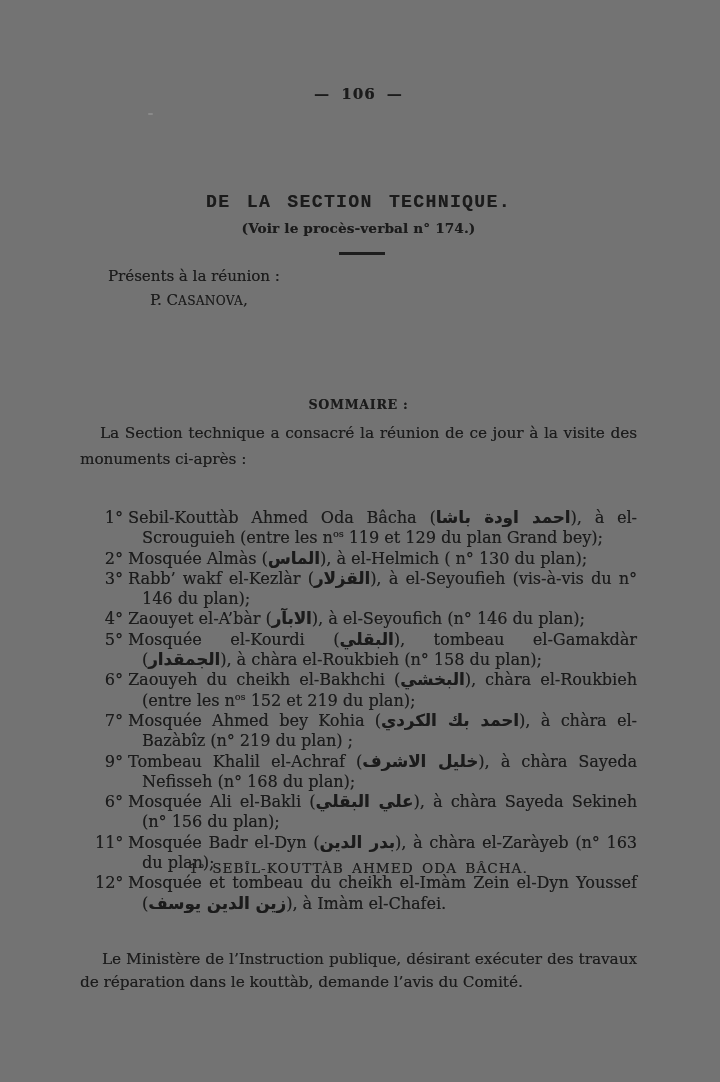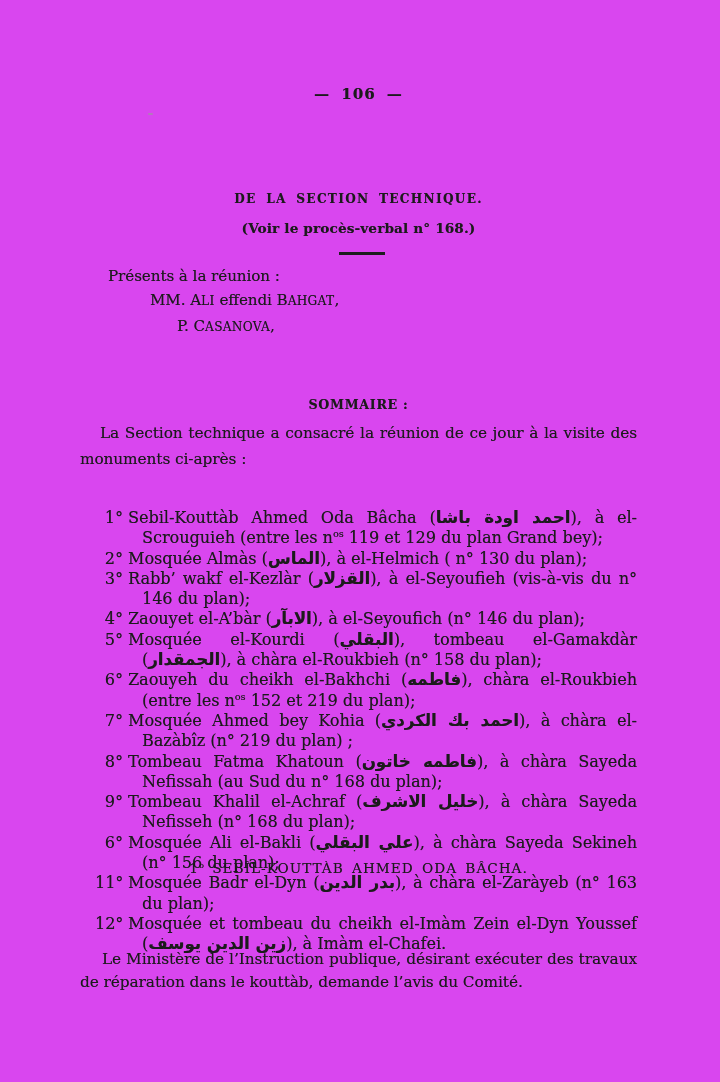--- a/index.html
+++ b/index.html
@@ -1,31 +1,31 @@
 <!DOCTYPE html>
 <html lang="fr"><head>
 <meta charset="utf-8">
 <style>
   html,body{margin:0;padding:0;background:#e9e9e9;}
   .page{
     position:relative;
     width:720px;height:1082px;
     margin:0 auto;
-    background:#d946ef;
+    background:#737373;
     overflow:hidden;
     font-family:"DejaVu Serif","Liberation Serif",serif;
     color:#1b1b1b;
     text-shadow:0.25px 0 0 rgba(20,20,20,0.55);
   }
   .col{position:absolute;left:80px;width:557px;}
   .centered{text-align:center;}
 
   .folio{top:85px;font-size:15px;font-weight:bold;letter-spacing:1px;word-spacing:5px;}
   .title{top:147px;font-size:17.5px;font-weight:bold;letter-spacing:3.5px;word-spacing:9px;}
-  .subtitle{top:192px;font-size:12px;font-weight:bold;letter-spacing:1.4px;word-spacing:4px;}
+  .subtitle{top:192px;font-size:18px;font-weight:bold;letter-spacing:1.4px;word-spacing:4px;font-family:Liberation Mono, monospace;}
   .reference{top:220px;font-size:13.5px;font-weight:bold;letter-spacing:0.2px;}
   .rule{position:absolute;top:252px;left:339px;width:46px;height:3px;background:#1d1d1d;}
 
   .attendance{top:264px;font-size:15px;line-height:24.3px;}
   .att-intro{padding-left:28px;}
   .attendee{padding-left:97px;}
   .attendee:first-child{padding-left:70px;}
   .excused{padding-left:26px;}
 
   .sommaire-h{top:397px;font-size:12.5px;font-weight:bold;letter-spacing:0.8px;}
@@ -49,45 +49,43 @@
 
 <div class="page">
 
   <div class="artifact"></div>
 
   <div class="col centered folio">— 106 —</div>
 
 
   <div class="col centered subtitle">DE LA SECTION TECHNIQUE.</div>
 
-  <div class="col centered reference">(Voir le procès-verbal n° 168.)</div>
+  <div class="col centered reference">(Voir le procès-verbal n° 174.)</div>
 
   <div class="rule"></div>
 
   <div class="col attendance">
     <div class="att-intro">Présents à la réunion :</div>
     <div>
-        <div class="attendee">MM. A<span class="sc">LI</span> effendi B<span class="sc">AHGAT</span>,</div>
         <div class="attendee">P. C<span class="sc">ASANOVA</span>,</div>
       </div>
   </div>
 
   <div class="col centered sommaire-h">SOMMAIRE :</div>
 
   <div class="col intro-para">La Section technique a consacré la réunion de ce jour à la visite des monuments ci-après :</div>
 
   <div class="col slist">
       <div class="si"><span class="num">1°</span><span class="itxt">Sebil-Kouttàb Ahmed Oda Bâcha (<span class="ar">احمد اودة باشا</span>), à el-Scrouguieh (entre les n<sup>os</sup> 119 et 129 du plan Grand bey);</span></div>
       <div class="si"><span class="num">2°</span><span class="itxt">Mosquée Almàs (<span class="ar">الماس</span>), à el-Helmich ( n° 130 du plan);</span></div>
       <div class="si"><span class="num">3°</span><span class="itxt">Rabb’ wakf el-Kezlàr (<span class="ar">القزلار</span>), à el-Seyoufieh (vis-à-vis du n° 146 du plan);</span></div>
       <div class="si"><span class="num">4°</span><span class="itxt">Zaouyet el-A’bàr (<span class="ar">الابآر</span>), à el-Seyoufich (n° 146 du plan);</span></div>
       <div class="si"><span class="num">5°</span><span class="itxt">Mosquée el-Kourdi (<span class="ar">البقلي</span>), tombeau el-Gamakdàr (<span class="ar">الجمقدار</span>), à chàra el-Roukbieh (n° 158 du plan);</span></div>
-      <div class="si"><span class="num">6°</span><span class="itxt">Zaouyeh du cheikh el-Bakhchi (<span class="ar">فاطمه</span>), chàra el-Roukbieh (entre les n<sup>os</sup> 152 et 219 du plan);</span></div>
+      <div class="si"><span class="num">6°</span><span class="itxt">Zaouyeh du cheikh el-Bakhchi (<span class="ar">البخشي</span>), chàra el-Roukbieh (entre les n<sup>os</sup> 152 et 219 du plan);</span></div>
       <div class="si"><span class="num">7°</span><span class="itxt">Mosquée Ahmed bey Kohia (<span class="ar">احمد بك الكردي</span>), à chàra el-Bazàbîz (n° 219 du plan) ;</span></div>
-      <div class="si"><span class="num">8°</span><span class="itxt">Tombeau Fatma Khatoun (<span class="ar">فاطمه خاتون</span>), à chàra Sayeda Nefissah (au Sud du n° 168 du plan);</span></div>
       <div class="si"><span class="num">9°</span><span class="itxt">Tombeau Khalil el-Achraf (<span class="ar">خليل الاشرف</span>), à chàra Sayeda Nefisseh (n° 168 du plan);</span></div>
       <div class="si"><span class="num">6°</span><span class="itxt">Mosquée Ali el-Bakli (<span class="ar">علي البقلي</span>), à chàra Sayeda Sekineh (n° 156 du plan);</span></div>
       <div class="si"><span class="num">11°</span><span class="itxt">Mosquée Badr el-Dyn (<span class="ar">بدر الدين</span>), à chàra el-Zaràyeb (n° 163 du plan);</span></div>
       <div class="si"><span class="num">12°</span><span class="itxt">Mosquée et tombeau du cheikh el-Imàm Zein el-Dyn Youssef (<span class="ar">زين الدين يوسف</span>), à Imàm el-Chafei.</span></div>
     </div>
 
   <div class="col centered section-h">1<sup>o</sup> SEBÎL-KOUTTÀB AHMED ODA BÂCHA.</div>
 
   <div class="col closing">Le Ministère de l’Instruction publique, désirant exécuter des travaux de réparation dans le kouttàb, demande l’avis du Comité.</div>
 

